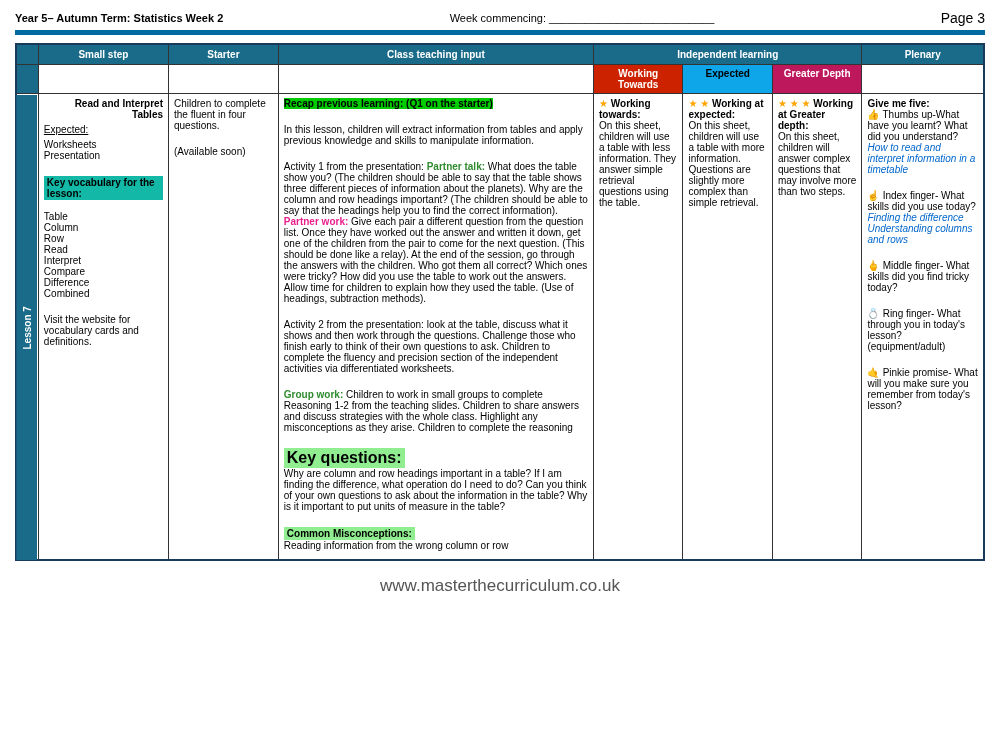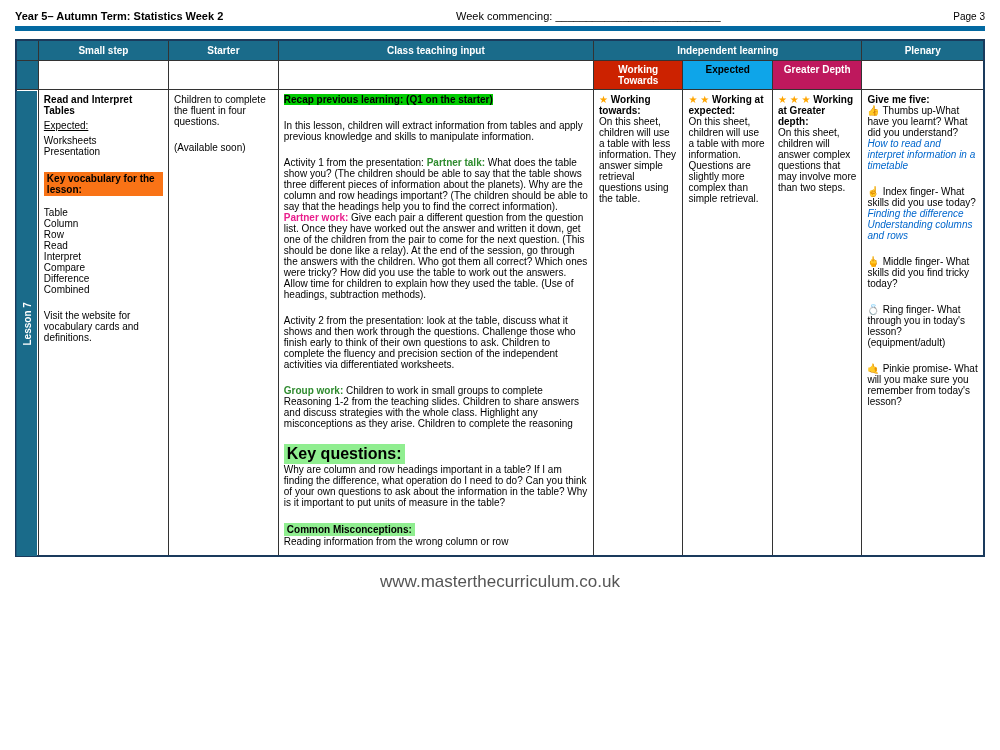--- a/index.html
+++ b/index.html
@@ -3,21 +3,21 @@
   <meta charset="utf-8">
   <style>
     * { box-sizing: border-box; margin: 0; padding: 0; }
     body { font-family: Arial, sans-serif; font-size: 11px; background: #fff; width: 1000px; min-height: 750px; }
 
     .page-wrapper { padding: 10px 15px; }
 
     .page-header { display: flex; justify-content: space-between; align-items: center; margin-bottom: 8px; font-size: 11px; border-bottom: 5px solid #0369a1; padding-bottom: 4px; }
     .page-header-title { font-weight: bold; }
     .page-header-center { flex: 1; text-align: center; }
-    .page-header-right { font-size: 10px; }
+    .page-header-right { font-size: 14px; }
 
     .main-table { width: 100%; border-collapse: collapse; border: 2px solid #1a3a5c; }
     .main-table td, .main-table th { border: 1px solid #333; vertical-align: top; padding: 4px 5px; font-size: 10px; }
 
     
     .col-header { background-color: #1a6b8a; color: #fff; text-align: center; font-weight: bold; font-size: 11px; padding: 5px; }
 
     .lesson-cell { background-color: #1a6b8a; color: #fff; text-align: center; font-weight: bold; writing-mode: vertical-rl; transform: rotate(180deg); font-size: 12px; width: 20px; padding: 5px 3px; }
 
     .small-step-cell { width: 130px; font-size: 10px; }
@@ -30,33 +30,33 @@
     .green-text { color: #2e8b2e; font-weight: bold; }
     .pink-text { color: #e91e8c; font-weight: bold; }
     .blue-link { color: #0066cc; font-style: italic; }
 
     .recap-green { background-color: #00cc00; color: #000; font-weight: bold; }
 
     .star { color: #ffa500; }
 
     .underline { text-decoration: underline; }
 
-    .key-vocab { background-color: #f97316; display: inline-block; padding: 1px 3px; font-weight: bold; font-size: 10px; }
+    .key-vocab { background-color: #14b8a6; display: inline-block; padding: 1px 3px; font-weight: bold; font-size: 10px; }
     .key-questions { background-color: #90ee90; display: inline-block; padding: 1px 3px; font-weight: bold; font-size: 16px; }
     .common-misc { background-color: #90ee90; display: inline-block; padding: 1px 3px; font-weight: bold; font-size: 10px; }
 
     .page-footer { text-align: center; margin-top: 15px; font-size: 17px; color: #555; }
 
     .working-towards-header { background-color: #cc2200; color: #fff; }
     .expected-header { background-color: #0ea5e9; color: #000; }
     .greater-depth-header { background-color: #be185d; color: #fff; }
 
     table.main-table { table-layout: fixed; }
 
-    .bold { font-weight: bold; }
+    .bold { font-weight: bold; text-align: right; }
     p { margin-bottom: 4px; }
   </style>
 </head>
 <body>
 
 <div class="page-wrapper">
 
   <div class="page-header">
     <div class="page-header-title">Year 5– Autumn  Term: Statistics Week 2</div>
     <div class="page-header-center">Week commencing: ___________________________</div>

